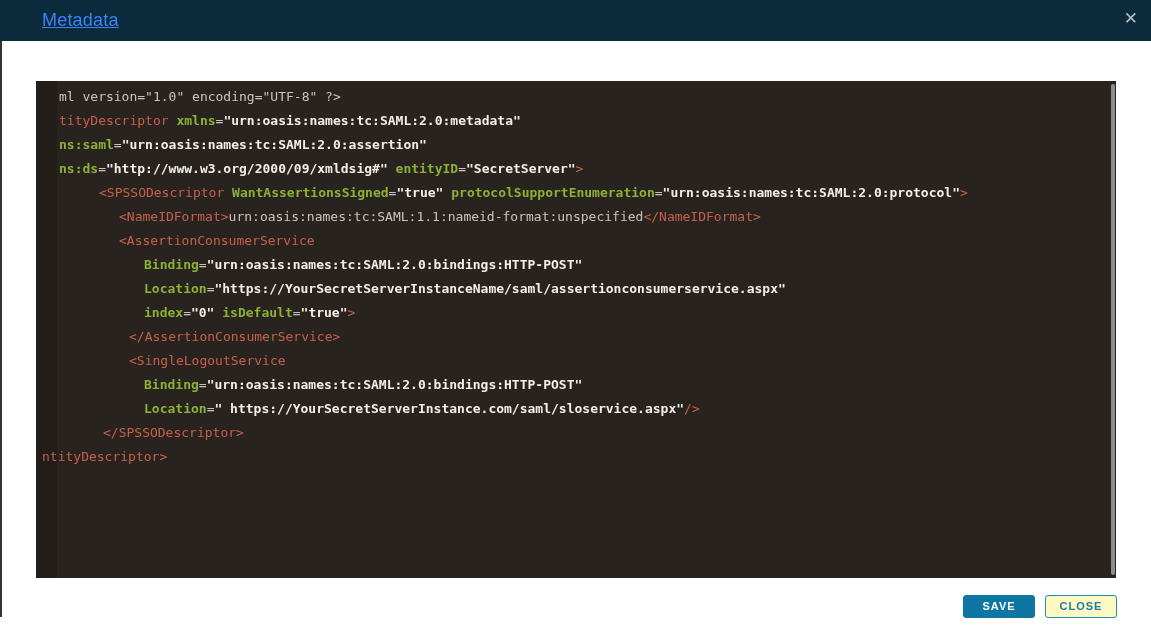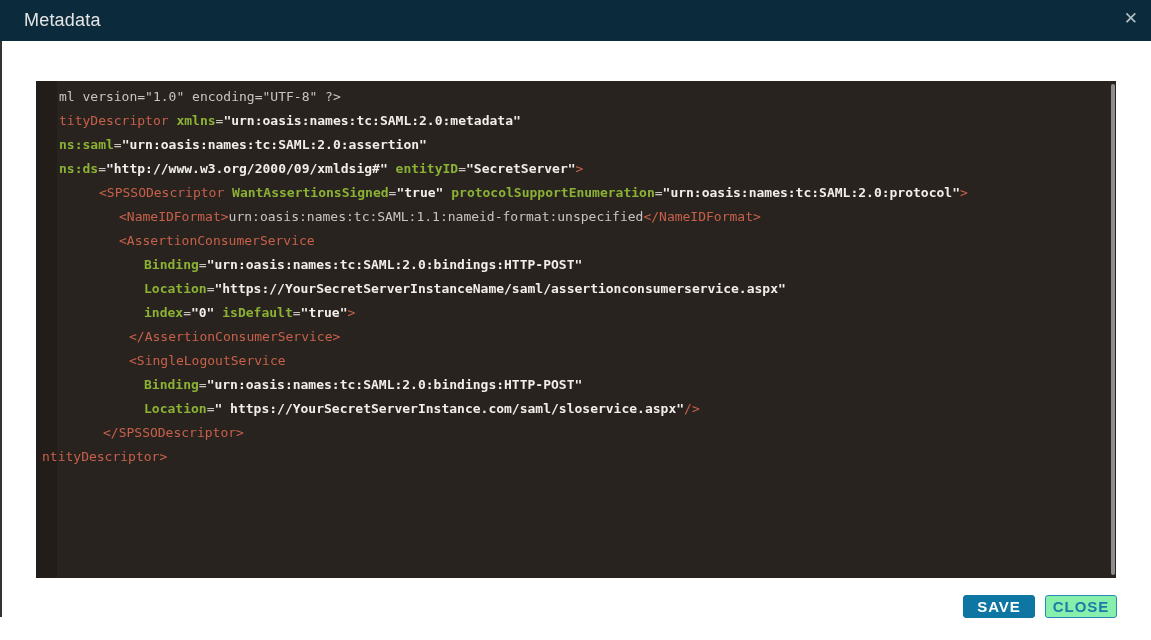--- a/index.html
+++ b/index.html
@@ -3,22 +3,22 @@
 <meta charset="utf-8">
 <style>
   * { margin:0; padding:0; box-sizing:border-box; }
   html,body { width:1151px; height:640px; overflow:hidden; background:#fff;
               font-family:"Liberation Sans", sans-serif; }
   .screen { position:relative; width:1151px; height:640px; background:#fff; }
 
   
   .modal-header { position:absolute; left:0; top:0; width:1151px; height:41px;
                   background:var(--header-bg); display:flex; align-items:center; }
-  .modal-title { color:#e5e5e5; font-size:18px; font-weight:400; margin-left:24px;
-                 letter-spacing:.2px; }
+  .modal-title { color:#3b82f6; font-size:18px; font-weight:400; margin-left:42px;
+                 letter-spacing:.2px;text-decoration:underline; }
   .close-x { position:absolute; right:13px; top:7px; color:#b3bdc3; font-size:17px;
              line-height:1.4; cursor:pointer; font-weight:400; }
 
   
   .edge-line { position:absolute; left:0; top:41px; width:2px; height:576px;
                background:#37322e; }
 
   
   .code-area { position:absolute; left:36px; top:81px; width:1080px; height:497px;
                background:var(--code-bg); overflow:hidden; }
@@ -31,25 +31,25 @@
                 font-size:13px; line-height:24px; white-space:pre; }
   .code-line { white-space:pre; }
   .seg-tag  { color:var(--tag); }
   .seg-attr { color:var(--attr);font-weight:bold; }
   .seg-val  { color:var(--value); font-weight:bold; }
   .seg-txt  { color:var(--plain); }
   .seg-eq   { color:var(--plain); }
 
   
   .btn { position:absolute; top:595px; width:72px; height:23px; border-radius:3px;
-         font-size:15px; font-weight:bold; letter-spacing:1px; text-align:center;
+         font-size:11px; font-weight:bold; letter-spacing:1px; text-align:center;
          line-height:21px; cursor:pointer; font-family:"Liberation Sans",sans-serif; }
   .btn-save  { left:963px; background:var(--accent-blue); color:#ffffff;
                border:1px solid var(--accent-blue); }
-  .btn-close { left:1045px; background:#86efac; color:#1a7ca8;
+  .btn-close { left:1045px; background:#fef9c3; color:#1a7ca8;
                border:1px solid #2a89b4; }
 </style>
 </head>
 <body>
 
 <div class="screen">
 
   <div class="modal-header">
     <span class="modal-title">Metadata</span>
     <span class="close-x">✕</span>

